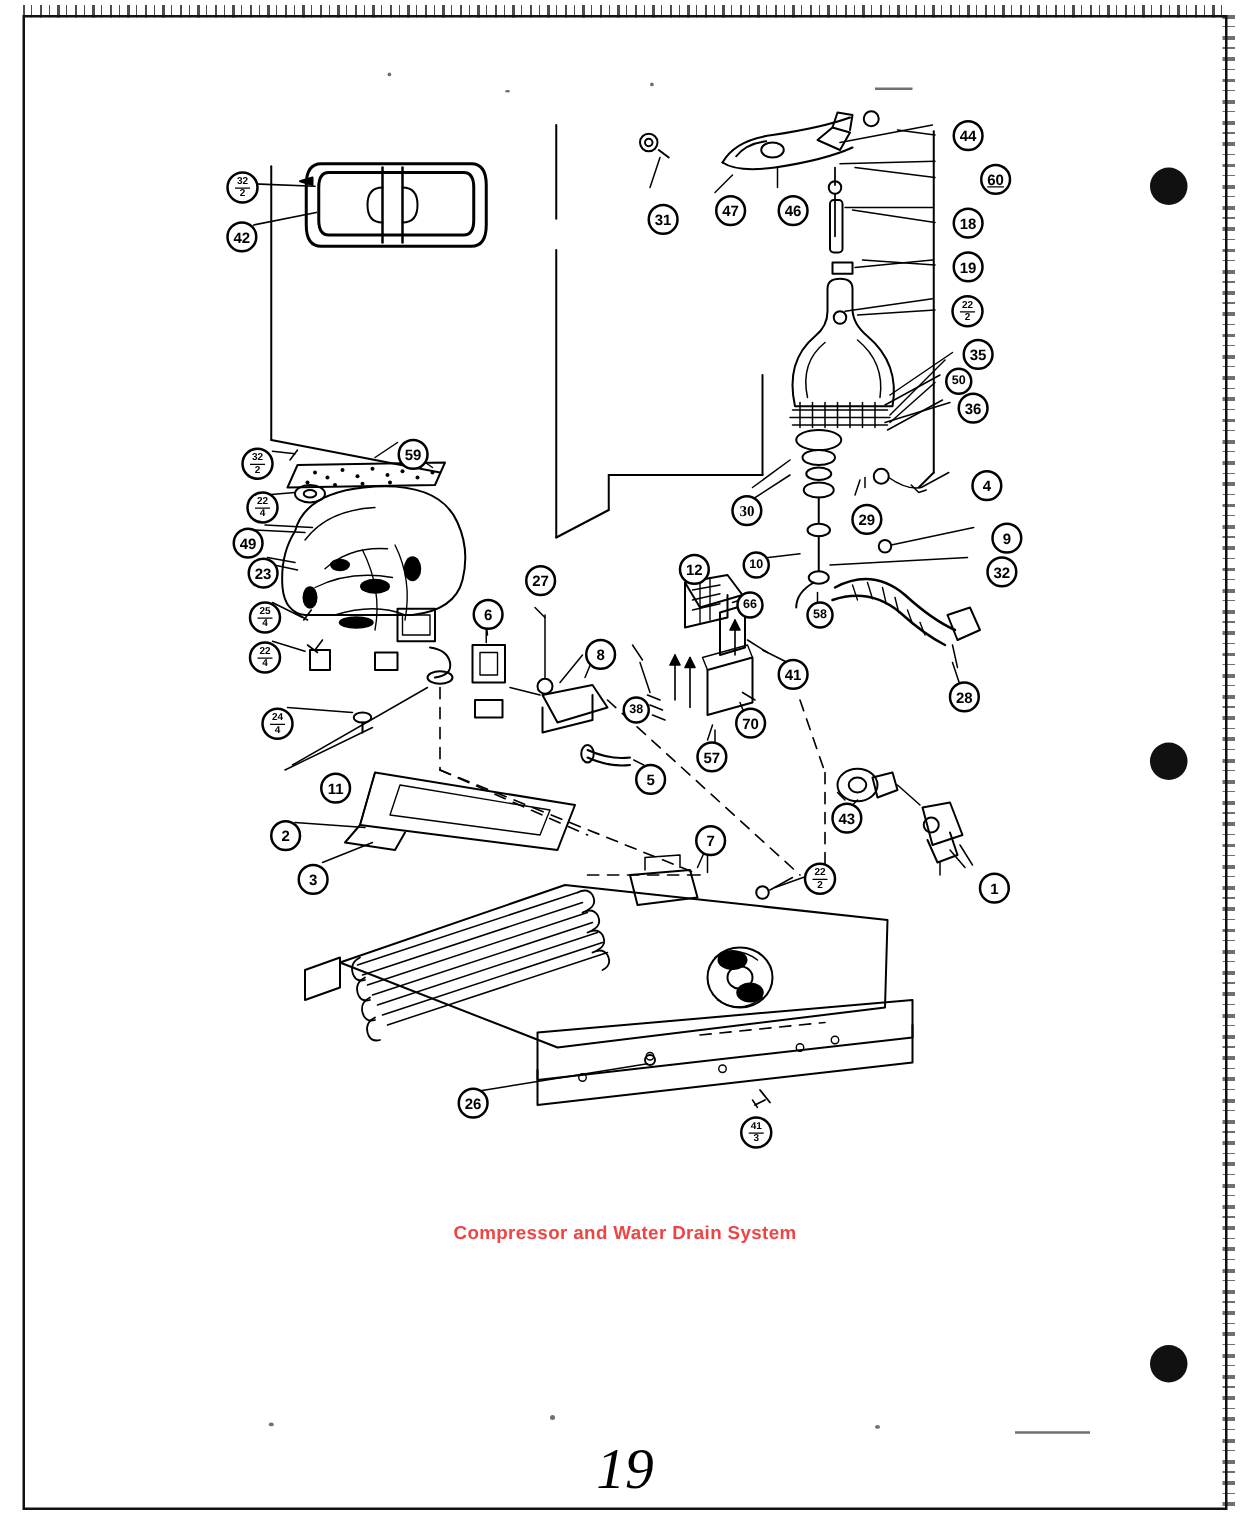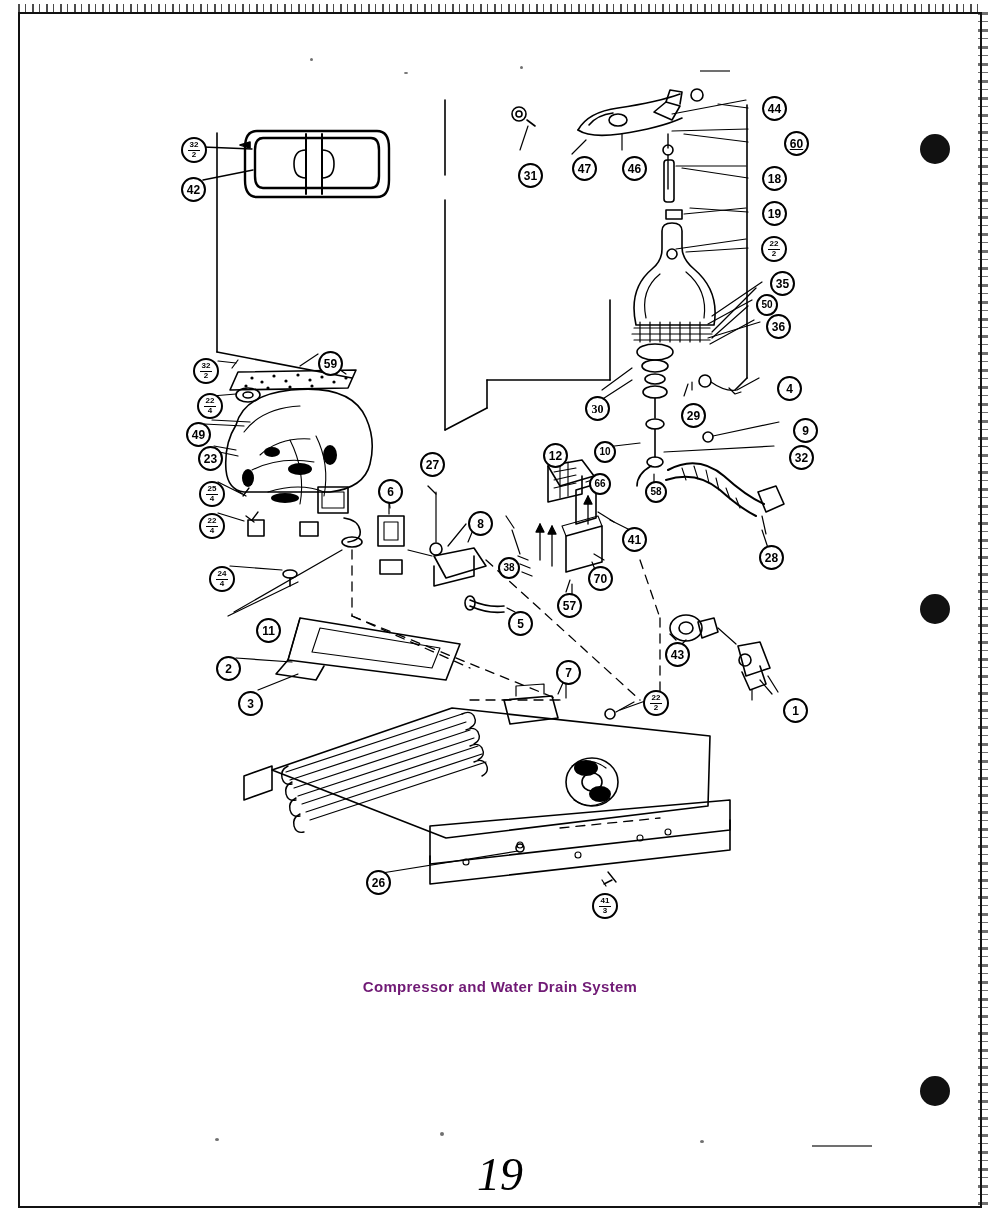--- a/index.html
+++ b/index.html
@@ -88,21 +88,21 @@
   
   #caption {
     position: absolute;
     left: 0;
     top: 978px;
     width: 1000px;
     text-align: center;
     font-size: 15px;
     font-weight: bold;
     letter-spacing: .3px;
-    color: #701a75;
+    color: #ef4444;
     font-family: "Liberation Sans", sans-serif;
   }
   
   #page-number {
     position: absolute;
     left: 0;
     top: 1148px;
     width: 1000px;
     text-align: center;
     font-family: "Liberation Serif", serif;

